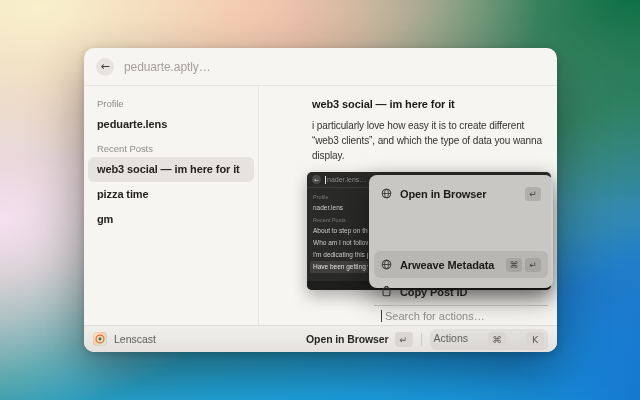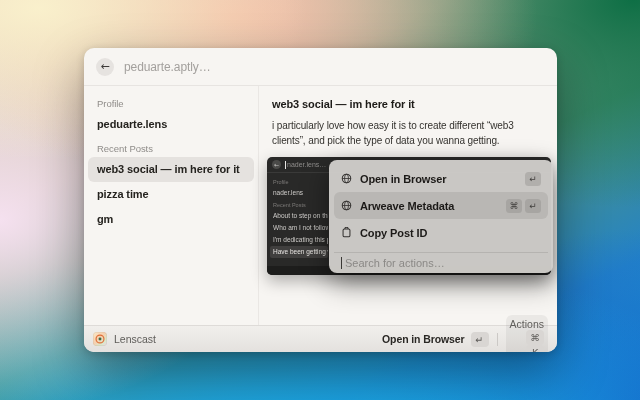--- a/index.html
+++ b/index.html
@@ -25,21 +25,21 @@
     box-shadow:0 20px 50px rgba(0,0,0,0.38), 0 2px 8px rgba(0,0,0,0.18);
     display:flex; flex-direction:column; overflow:hidden;
   }
   
   .win-header { height:38px; flex:none; display:flex; align-items:center; padding:0 12px; border-bottom:1px solid #e7e4e1; }
   .back-btn { width:18px; height:18px; border-radius:50%; background:#e6e3e0; color:#3c3a38;
     display:flex; align-items:center; justify-content:center; font-size:11px; cursor:default;
     font-family:"DejaVu Sans",sans-serif; }
   .search-text { margin-left:10px; font-size:12px; color:#a3a09d; letter-spacing:-0.1px; }
   
-  .win-body { flex:1; display:flex; min-height:0; }
+  .win-body { flex:1; display:flex; min-height:0;gap:40px; }
   .sidebar { width:175px; flex:none; border-right:1px solid #eae7e4; padding:6px 4px; }
   .sec-label { padding:6px 9px 3px; font-size:9.5px; color:#8f8c89; letter-spacing:-0.05px; }
   .side-item { height:25px; line-height:25px; padding:0 9px; border-radius:6px; font-size:11px; color:#25231f;
     white-space:nowrap; overflow:hidden; text-overflow:ellipsis; letter-spacing:-0.1px;font-weight:bold; }
   .side-item.selected { background:#e5e2df; }
   .content { flex:1; min-width:0; padding:10px 10px 0 13px; }
   .post-title { font-size:11px; font-weight:bold; color:#1d1b18; margin:2px 0 8px; letter-spacing:-0.1px; }
   .post-p { font-size:10px; line-height:1.5; color:#34322e; margin:0 0 8px; letter-spacing:-0.1px; }
   
   .shot { position:relative; height:118px; margin:9px -4px 0 -5px; }
@@ -54,21 +54,21 @@
   .mini-item { font-size:6.5px; color:#cfcdca; padding:0 3px; height:12px; line-height:12px; white-space:nowrap; overflow:hidden; }
   .mini-item.hl { background:#403f3e; border-radius:2px; color:#e8e6e3; }
   .mini-bottom { position:absolute; left:0; right:0; bottom:0; height:9px; background:#1d1d1c; }
   .mini-collects { position:absolute; left:88px; bottom:1px; font-size:5.5px; color:#93918e; }
   
   .menu { position:absolute; left:62px; right:-2px; top:3px; bottom:2px;
     background:rgba(206,204,201,0.97); border-radius:8px; box-shadow:0 10px 28px rgba(0,0,0,0.45);
     padding:5px 5px 0; display:flex; flex-direction:column; }
   .menu-item { height:27px; flex:none; display:flex; align-items:center; gap:8px; padding:0 7px;
     border-radius:6px; font-size:11px; font-weight:600; color:#1c1a18; letter-spacing:-0.1px; }
-  .menu-item.selected { background:#b9b7b4; }
+  .menu-item.selected { background:#b9b7b4;margin-top:44px; }
   .menu-ic { display:flex; color:#33312f; }
   .menu-keys { margin-left:auto; display:flex; gap:3px; }
   .mkey { min-width:16px; height:14px; padding:0 2px; border-radius:3.5px; background:#b1afac; color:#413f3d;
     font-size:9px; font-weight:normal; display:flex; align-items:center; justify-content:center;
     font-family:"DejaVu Sans",sans-serif; }
   .menu-item.selected .mkey { background:#a7a5a2; }
   .menu-search { margin-top:auto; border-top:1px solid #b5b3b0; height:21px; flex:none;
     display:flex; align-items:center; padding:0 7px; font-size:11px; color:#8b8986; }
   .search-caret { width:1px; height:12px; background:#3a3835; margin-right:3px; }
   
@@ -78,21 +78,21 @@
   .lens-icon { width:14px; height:14px; border-radius:4px;
     background:linear-gradient(135deg,#fbe9c9,#f6cfae 45%,#d9e9cd 75%,#f3d3e2);
     box-shadow:inset 0 0 0 0.5px rgba(0,0,0,0.1);
     display:flex; align-items:center; justify-content:center; }
   .app-name { font-size:10.5px; color:#5f5d5a; }
   .f-right { margin-left:auto; display:flex; align-items:center; gap:6px; }
   .f-primary { font-size:10.5px; font-weight:bold; color:#2a2825; letter-spacing:-0.1px; }
   .fkey { min-width:18px; height:15px; padding:0 3px; border-radius:4px; background:#d9d6d3; color:#5d5b58;
     font-size:9.5px; display:flex; align-items:center; justify-content:center; font-family:"DejaVu Sans",sans-serif; }
   .f-sep { width:1px; height:13px; background:#ccc9c6; margin:0 2px; }
-  .f-actions { display:flex; align-items:flex-end; gap:0; padding:3px 4px; border-radius:6px; background:rgba(0,0,0,0.05);flex-direction:column; }
+  .f-actions { display:flex; align-items:flex-start; gap:20px; padding:3px 4px; border-radius:6px; background:rgba(0,0,0,0.05); }
   .f-actions-label { font-size:10.5px; color:#5f5d5a; }
 </style>
 </head>
 <body>
 
 <div class="bg"></div>
 
 <div class="window">
 
   <div class="win-header">
@@ -109,21 +109,21 @@
       <div class="side-item">peduarte.lens</div>
 
       <div class="sec-label">Recent Posts</div>
       <div class="side-item selected">web3 social — im here for it</div>
       <div class="side-item">pizza time</div>
       <div class="side-item">gm</div>
     </div>
 
     <div class="content">
       <div class="post-title">web3 social — im here for it</div>
-      <p class="post-p">i particularly love how easy it is to create different “web3 clients”, and pick the type of data you wanna getting.</p>
+      <p class="post-p">i particularly love how easy it is to create different “web3 clients”, and which the type of data you wanna display.</p>
 
       <div class="shot">
         <div class="shot-dark">
           <div class="mini-header">
             <div class="mini-back">←</div>
             <div class="mini-caret"></div>
             <div class="mini-title">nader.lens…</div>
           </div>
           <div class="mini-side">
             <div class="mini-label">Profile</div>

